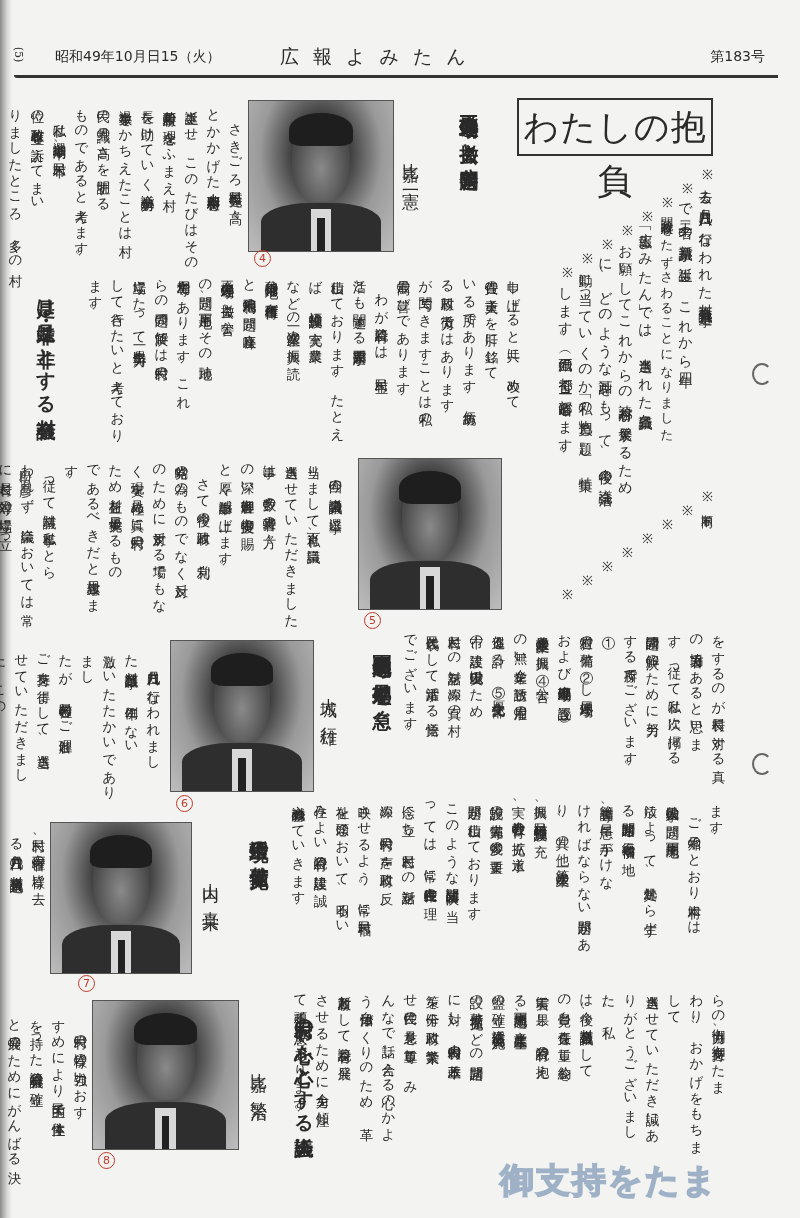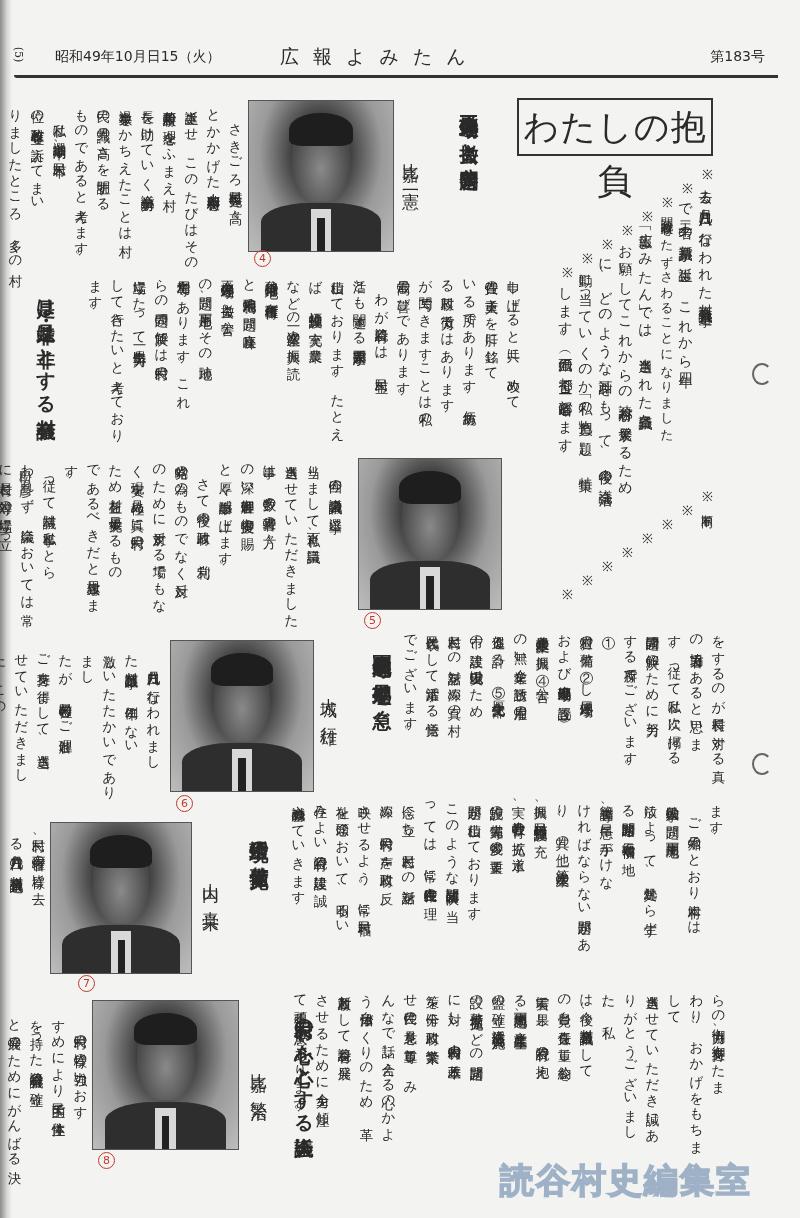--- a/index.html
+++ b/index.html
@@ -182,13 +182,13 @@
   <span>　村民の皆様の力強いおす</span><br><span>すめにより民主的で主体性</span><br><span>を持った読谷村議会の確立</span><br><span>と発展のためにがんばる決</span>
 </div>
 
 <div class="edgecol" style="left:16px;top:460px;">
   <span>松田</span>　<span>昌彦</span>
 </div>
 
 <div class="hole" style="left:752px;top:363px;"></div>
 <div class="hole" style="left:752px;top:753px;"></div>
 
-<div class="watermark">読谷村史編集室</div>
+<div class="watermark">御支持をたま</div>
 
 </body></html>

